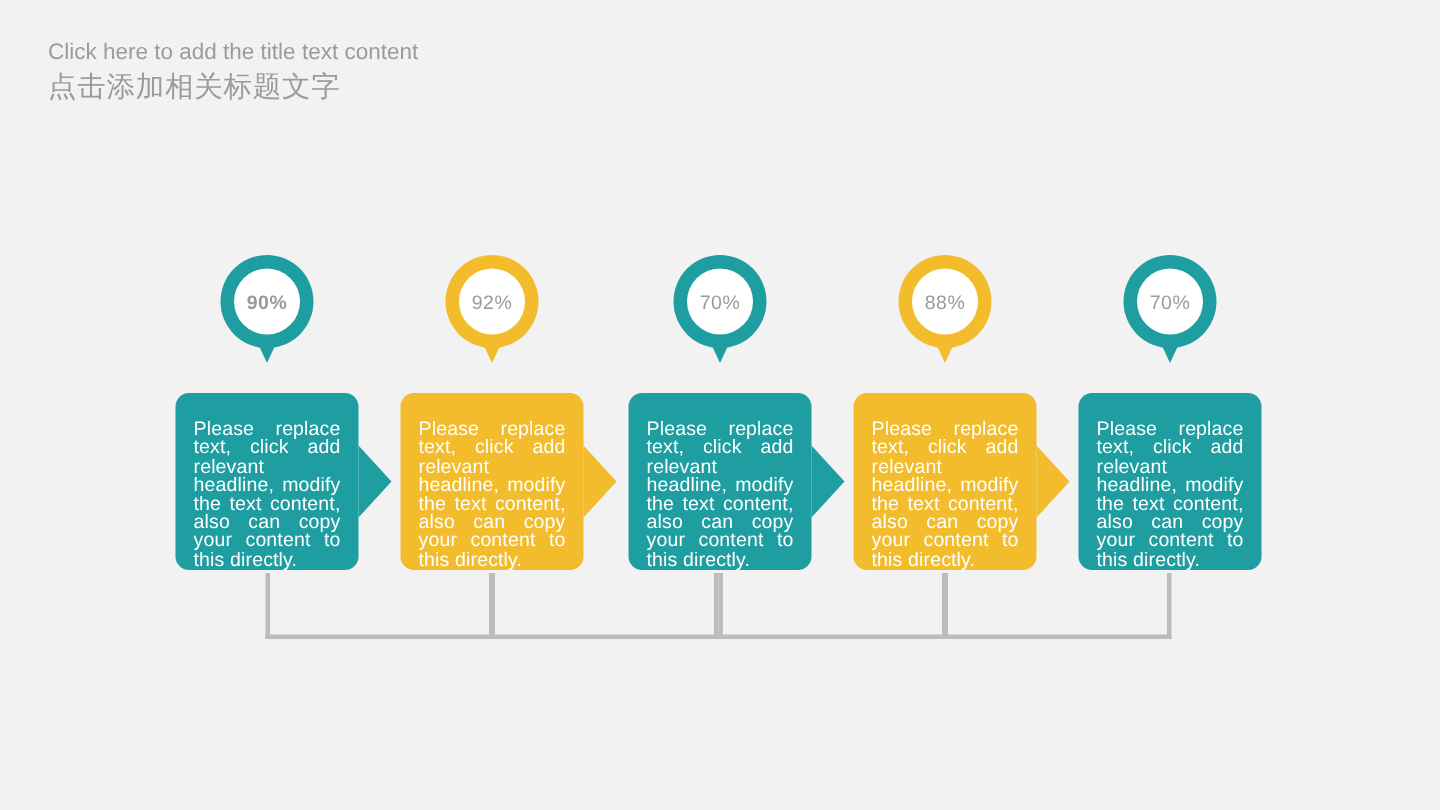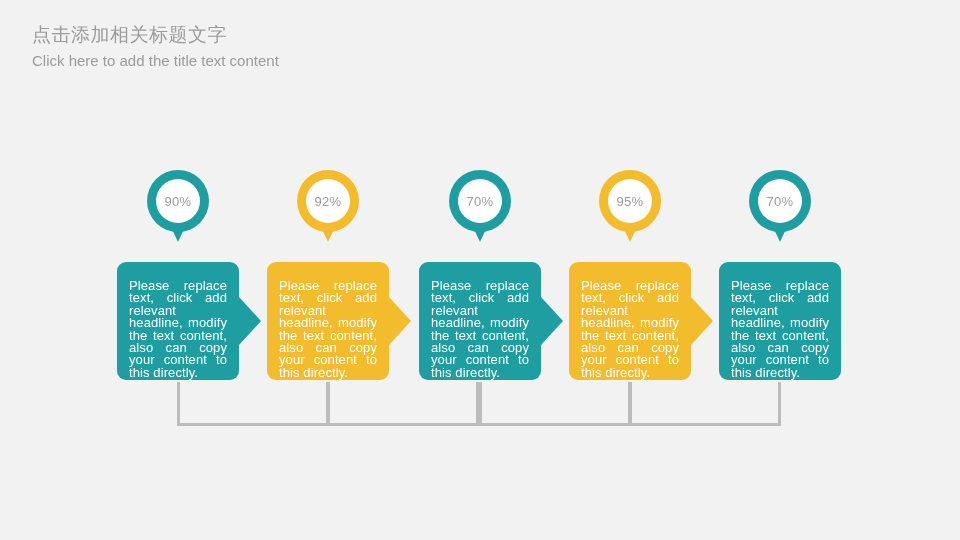--- a/index.html
+++ b/index.html
@@ -142,33 +142,33 @@
     height: 0;
     border-top: 24px solid transparent;
     border-bottom: 24px solid transparent;
     border-left: 22px solid currentColor;
   }
 </style>
 </head>
 <body>
 
 <div id="header">
+  <div id="title-en">Click here to add the title text content</div>
   <div id="title-cn">点击添加相关标题文字</div>
-  <div id="title-en">Click here to add the title text content</div>
 </div>
 
 <div id="stage">
 
   <div class="bracket" style="left:177px; width:152px;"></div>
   <div class="bracket" style="left:327px; width:152px;"></div>
   <div class="bracket" style="left:479px; width:152px;"></div>
   <div class="bracket" style="left:629px; width:152px;"></div>
 
   <div class="step" style="left:117px;">
-    <div class="pin" style="color:#1f9ea2;">
+    <div class="pin" style="color:#1f9ea2;font-weight:bold;">
       <div class="pin-tail"></div>
       <div class="pin-body" style="background:#1f9ea2;"></div>
       <div class="pin-hole">
         <span class="pin-pct">90%</span>
       </div>
     </div>
     <div class="card" style="background:#1f9ea2; color:#1f9ea2;">
       <div class="card-arrow"></div>
       <div class="card-text">Please replace text, click add relevant headline, modify the text content, also can copy your content to this directly.</div>
     </div>
@@ -200,21 +200,21 @@
       <div class="card-arrow"></div>
       <div class="card-text">Please replace text, click add relevant headline, modify the text content, also can copy your content to this directly.</div>
     </div>
   </div>
 
   <div class="step" style="left:569px;">
     <div class="pin" style="color:#f2bc2c;">
       <div class="pin-tail"></div>
       <div class="pin-body" style="background:#f2bc2c;"></div>
       <div class="pin-hole">
-        <span class="pin-pct">95%</span>
+        <span class="pin-pct">88%</span>
       </div>
     </div>
     <div class="card" style="background:#f2bc2c; color:#f2bc2c;">
       <div class="card-arrow"></div>
       <div class="card-text">Please replace text, click add relevant headline, modify the text content, also can copy your content to this directly.</div>
     </div>
   </div>
 
   <div class="step" style="left:719px;">
     <div class="pin" style="color:#1f9ea2;">

